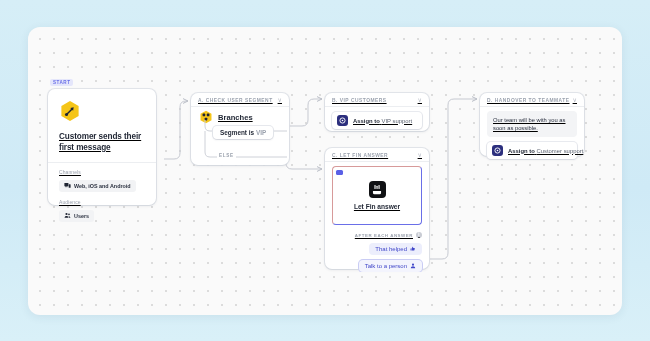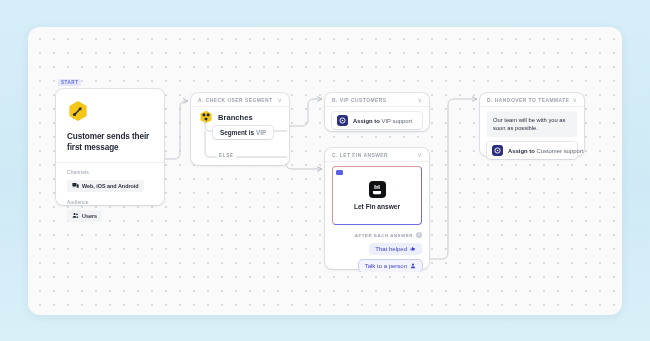--- a/index.html
+++ b/index.html
@@ -40,20 +40,21 @@
     height: 288px;
     pointer-events: none;
   }
 
   
   .node {
     position: absolute;
     background: #ffffff;
     border-radius: 7px;
     box-shadow: 0 1px 3px rgba(30,40,60,0.10), 0 0 0 1px rgba(225,228,234,0.9);
+    text-decoration: underline;
   }
   .node-header {
     display: flex;
     align-items: center;
     justify-content: space-between;
     padding: 4px 7px 3px 7px;
   }
   .node-header .title {
     font-size: 4.9px;
     letter-spacing: 0.5px;
@@ -66,21 +67,21 @@
     font-size: 6px;
     line-height: 1;
   }
   .node-divider {
     height: 1px;
     background: #eceef1;
   }
 
   
   #start-node {
-    left: 28px;
+    left: 20px;
     top: 62px;
     width: 108px;
     height: 116px;
   }
   .start-tag {
     position: absolute;
     left: 2px;
     top: -10px;
     font-size: 4.6px;
     font-weight: 700;

